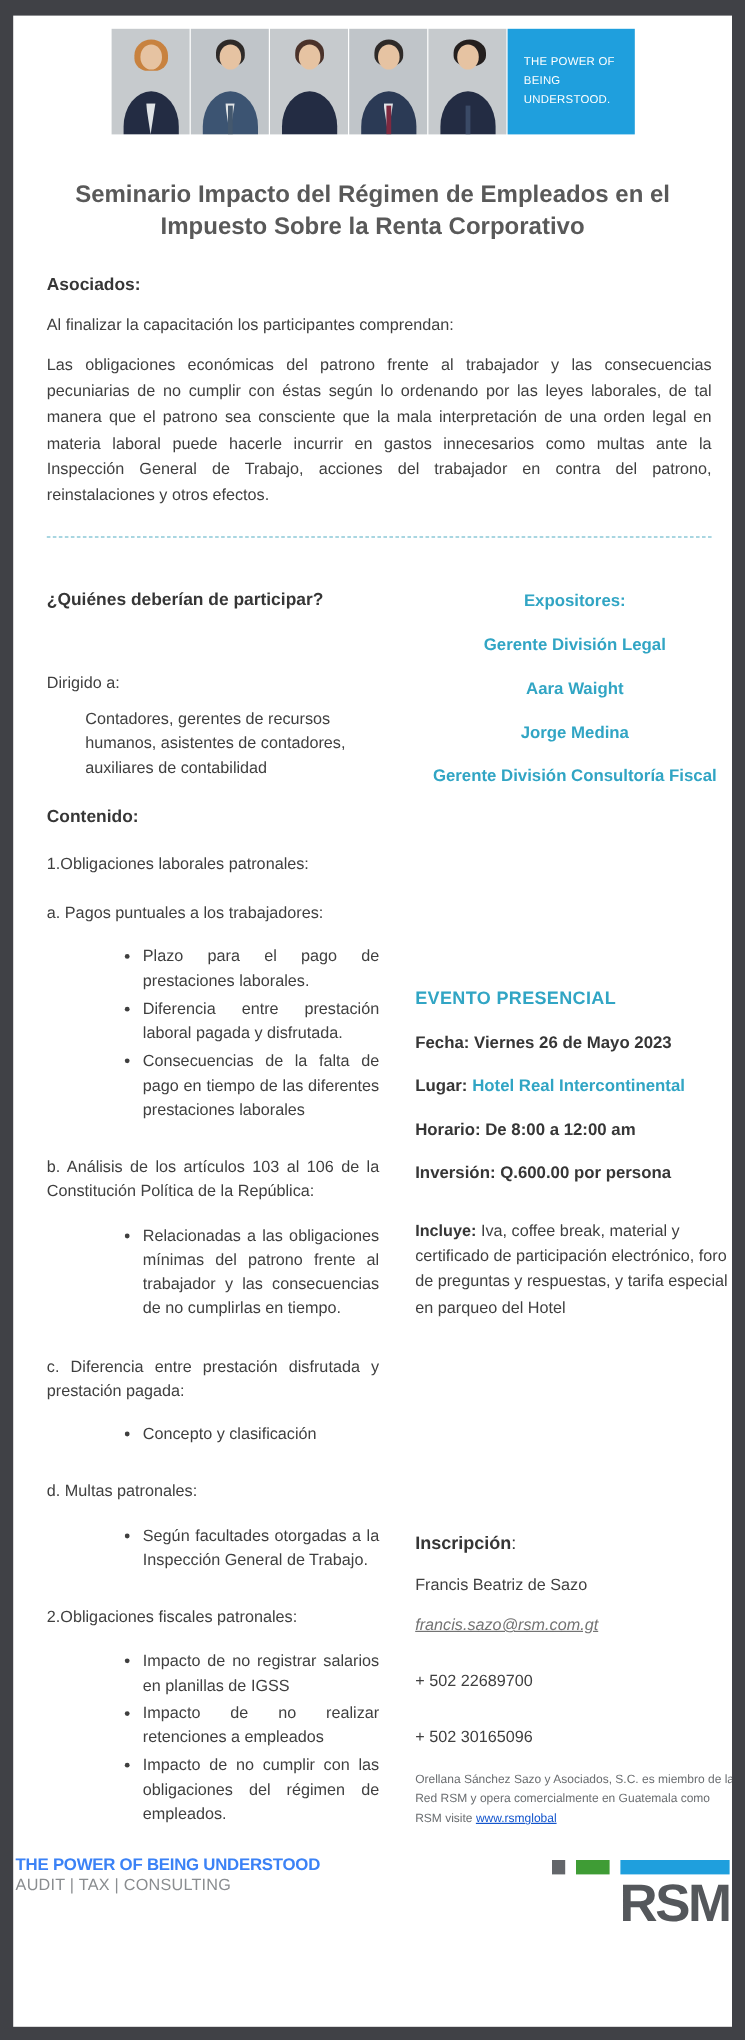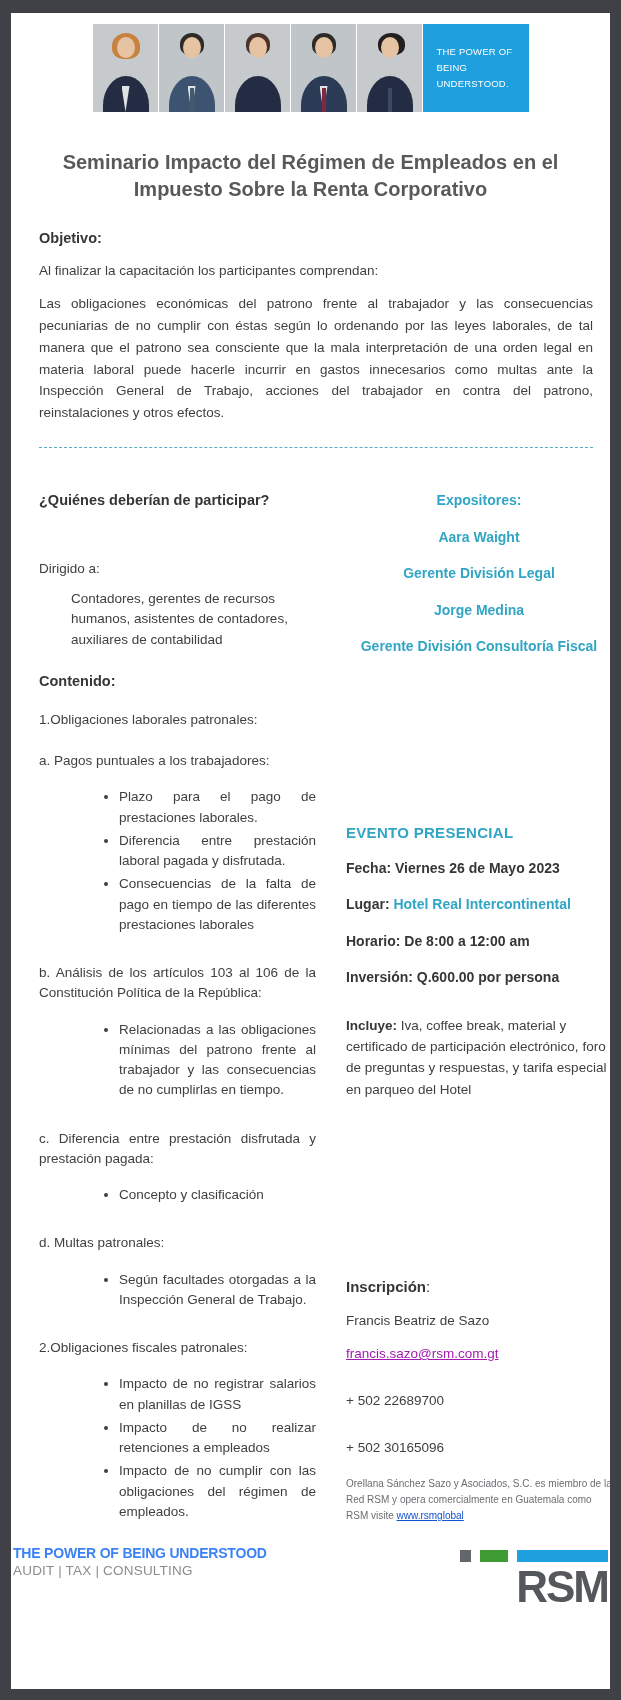--- a/index.html
+++ b/index.html
@@ -76,21 +76,21 @@
   .speakers p { margin-bottom: 19px; line-height: 1.25; }
   .evento { margin-top: 168px; color: #31a5c4; font-weight: bold; font-size: 15px; letter-spacing: .3px; margin-bottom: 19px; }
   .ev-line { font-weight: bold; color: #363636; font-size: 14px; margin-bottom: 19px; line-height: 1.25; }
   .teal { color: #31a5c4; }
   .incluye { margin-top: 28px; line-height: 1.58; }
   .incluye b { color: #363636; }
   .insc-head { margin-top: 178px; font-size: 15px; color: #363636; }
   .insc-head b { font-weight: bold; }
   .insc-line { margin-top: 18px; }
   .insc-phone { margin-top: 32px; }
-  a.teal-link { color: #a21caf; text-decoration: underline; }
+  a.teal-link { color: #737373; text-decoration: underline; font-style: italic; }
   .legal { margin-top: 21px; font-size: 10px; color: #6a6d70; line-height: 1.6; width: 268px; }
   a.blue-link { color: #1254cc; text-decoration: underline; }
 
   
   .brand-band { position: relative; margin-top: 16px; height: 82px; padding: 0 2px; }
   .tagline1 { font-size: 14px; font-weight: bold; color: #3b82f6; letter-spacing: -.2px; padding-top: 4px; }
   .tagline2 { font-size: 13.5px; color: #8a8d90; margin-top: 2px; letter-spacing: .2px; }
   .logo { position: absolute; right: 2px; top: 0; text-align: right; }
   .blocks { display: flex; justify-content: flex-end; align-items: center; height: 12px; margin-top: 9px; }
   .blk { height: 12px; }
@@ -139,21 +139,21 @@
         </div>
     </div>
     <div class="bluebox">
       <span>THE POWER OF BEING UNDERSTOOD.</span>
     </div>
   </div>
 
   <h1 class="title">Seminario Impacto del Régimen de Empleados en el Impuesto Sobre la Renta Corporativo</h1>
 
   <div class="section">
-    <div class="h-bold obj-head">Objetivo:</div>
+    <div class="h-bold obj-head">Asociados:</div>
     <p class="obj-intro">Al finalizar la capacitación los participantes comprendan:</p>
     <p class="obj-body">Las obligaciones económicas del patrono frente al trabajador y las consecuencias pecuniarias de no cumplir con éstas según lo ordenando por las leyes laborales, de tal manera que el patrono sea consciente que la mala interpretación de una orden legal en materia laboral puede hacerle incurrir en gastos innecesarios como multas ante la Inspección General de Trabajo, acciones del trabajador en contra del patrono, reinstalaciones y otros efectos.</p>
   </div>
 
   <div class="dashed-sep"></div>
 
   <div class="columns">
     <div class="col-left">
       <div class="h-bold q-head">¿Quiénes deberían de participar?</div>
       <p class="dirigido">Dirigido a:</p>
@@ -183,22 +183,22 @@
       <ul class="c-list">
         <li>Impacto de no registrar salarios en planillas de IGSS</li>
         <li>Impacto de no realizar retenciones a empleados</li>
         <li>Impacto de no cumplir con las obligaciones del régimen de empleados.</li>
       </ul>
     </div>
 
     <div class="col-right">
       <div class="speakers">
         <p>Expositores:</p>
+        <p>Gerente División Legal</p>
         <p>Aara Waight</p>
-        <p>Gerente División Legal</p>
         <p>Jorge Medina</p>
         <p>Gerente División Consultoría Fiscal</p>
       </div>
 
       <div class="evento">EVENTO PRESENCIAL</div>
       <p class="ev-line">Fecha: Viernes 26 de Mayo 2023</p>
       <p class="ev-line">
         <span>Lugar: </span><span class="teal">Hotel Real Intercontinental</span>
       </p>
       <p class="ev-line">Horario: De 8:00 a 12:00 am</p>

